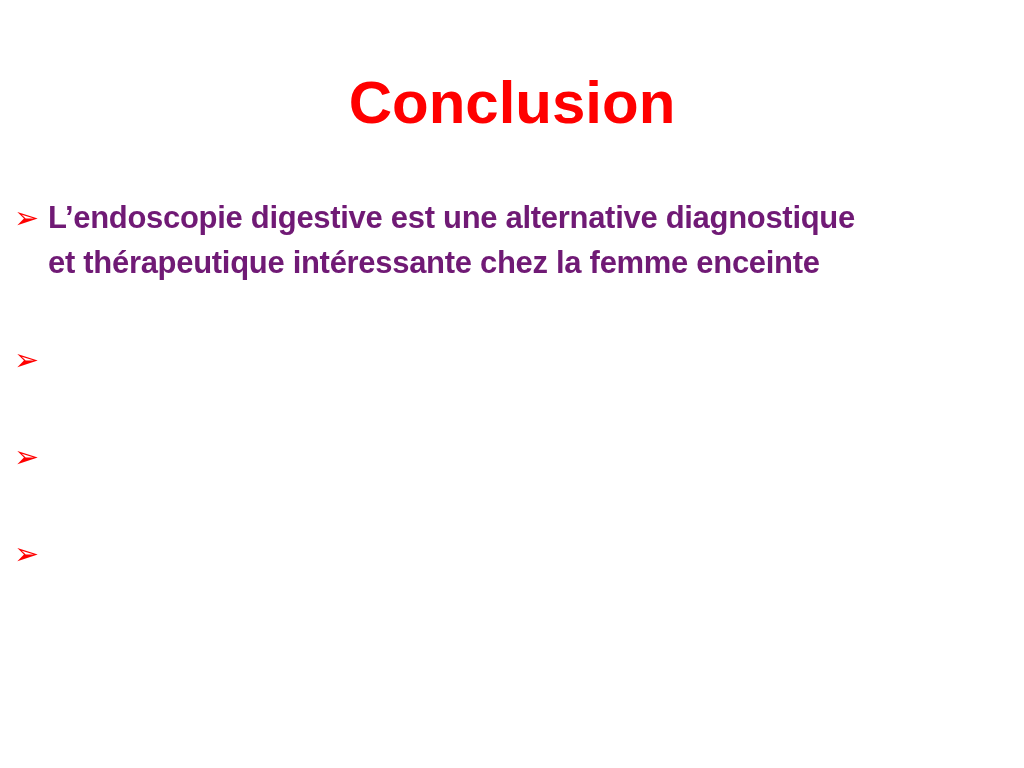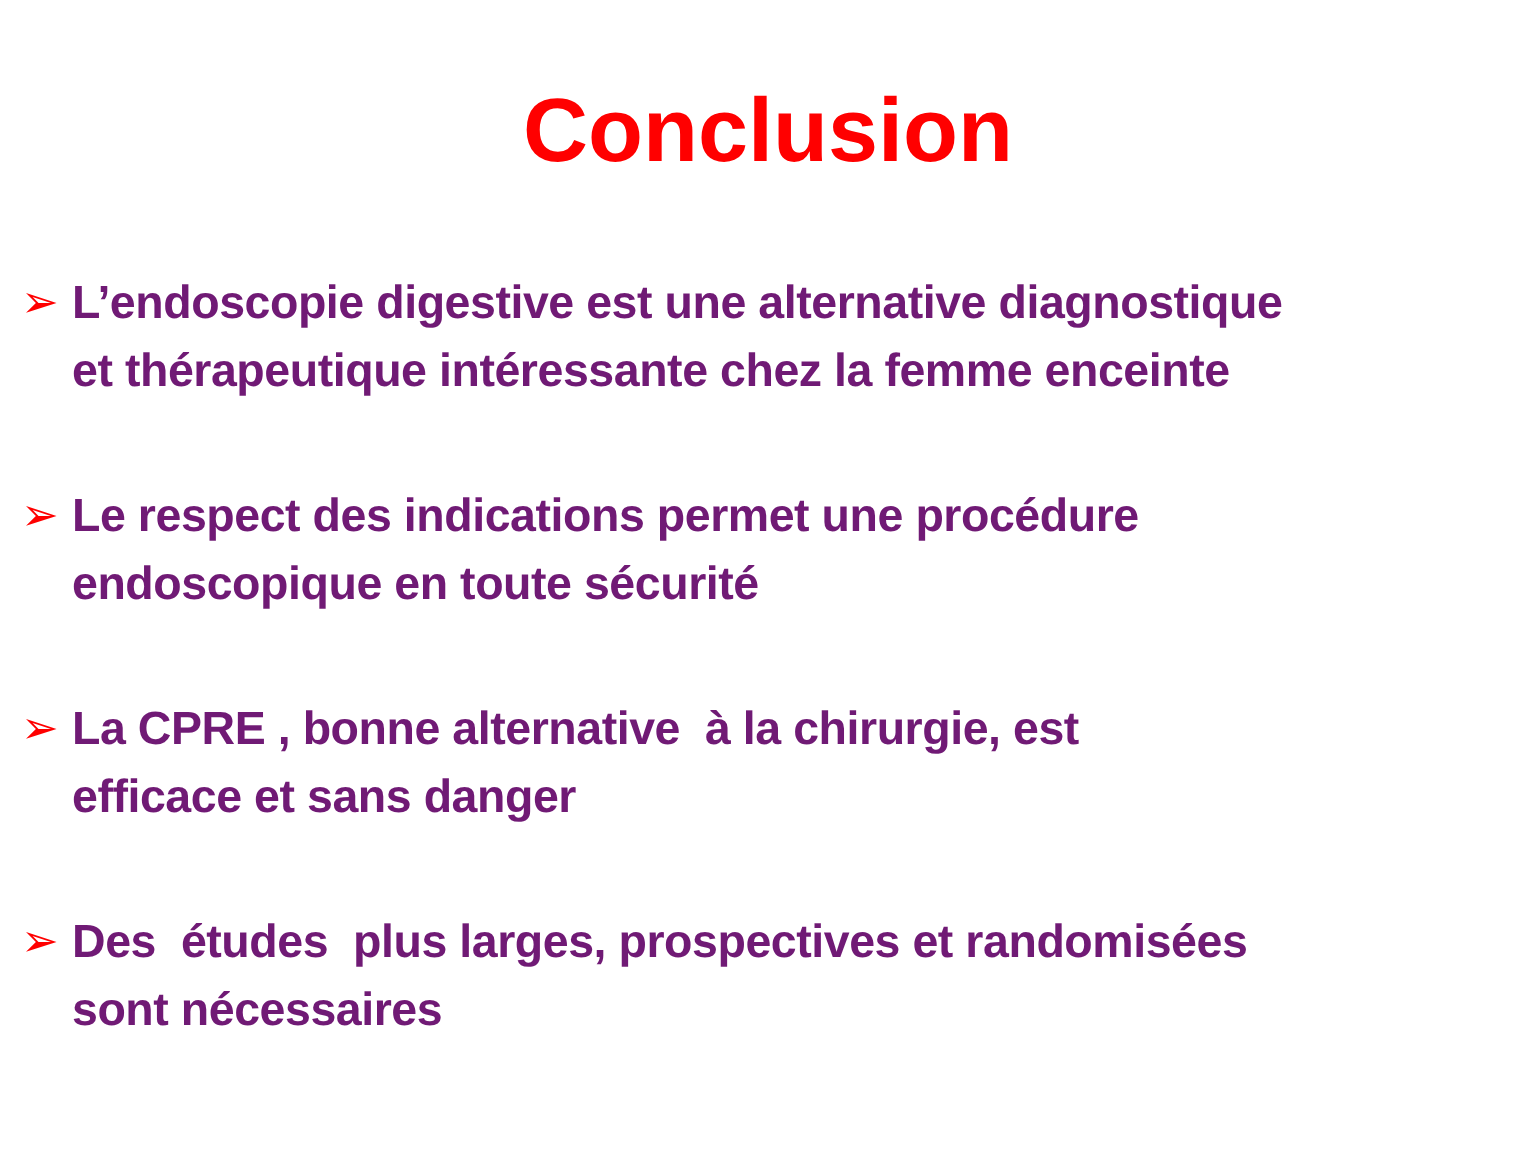--- a/index.html
+++ b/index.html
@@ -9,21 +9,21 @@
   }
   .slide {
     position: relative;
     width: 1024px;
     height: 768px;
     background: #ffffff;
     overflow: hidden;
     font-family: "Liberation Sans", "DejaVu Sans", sans-serif;
   }
   .slide-title {
-    margin: 0;
+    margin: 16px;
     padding-top: 52px;
     text-align: center;
     color: var(--accent, #ff0000);
     font-size: 60px;
     font-weight: 700;
     line-height: 1.15;
     letter-spacing: 0px;
   }
   .bullet-list {
     list-style: none;
@@ -60,27 +60,21 @@
   <h1 class="slide-title">Conclusion</h1>
 
   <ul class="bullet-list">
     <li class="bullet-item">
       <span class="bullet-marker">➢</span>
       <span class="bullet-text">L’endoscopie digestive est une alternative diagnostique
 et thérapeutique intéressante chez la femme enceinte</span>
     </li>
     <li class="bullet-item">
       <span class="bullet-marker">➢</span>
-      <span class="bullet-text">Le respect des indications permet une procédure
-endoscopique en toute sécurité</span>
     </li>
     <li class="bullet-item">
       <span class="bullet-marker">➢</span>
-      <span class="bullet-text">La CPRE , bonne alternative  à la chirurgie, est
-efficace et sans danger</span>
     </li>
     <li class="bullet-item">
       <span class="bullet-marker">➢</span>
-      <span class="bullet-text">Des  études  plus larges, prospectives et randomisées
-sont nécessaires</span>
     </li>
   </ul>
 </div>
 
 </body></html>

